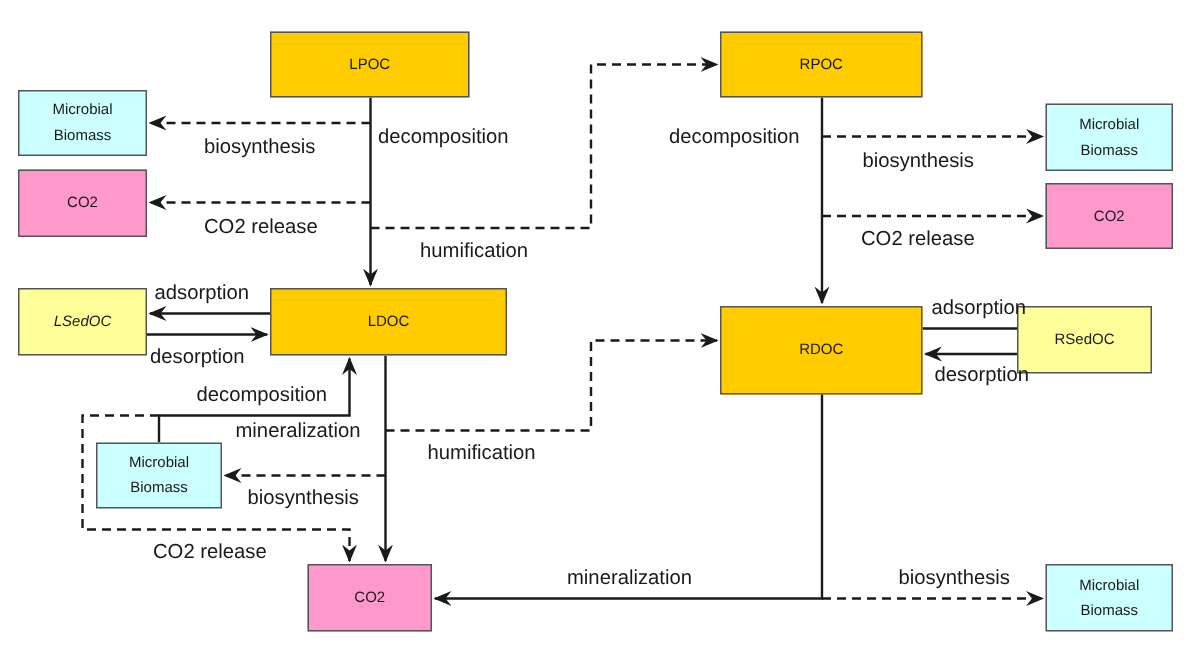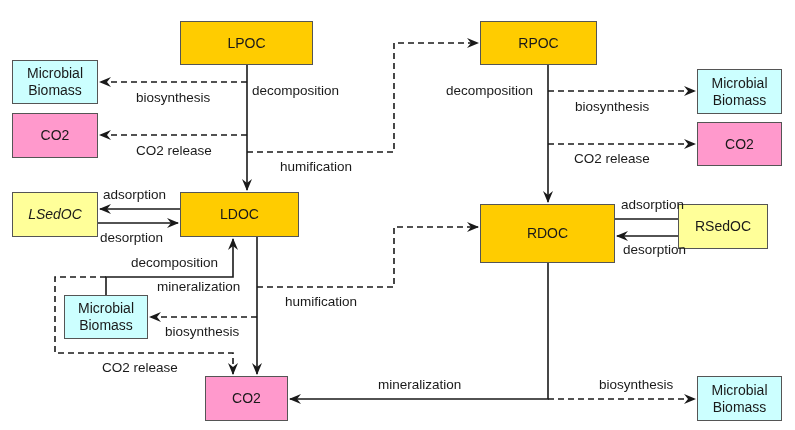--- a/index.html
+++ b/index.html
@@ -1,21 +1,21 @@
 <!DOCTYPE html>
 <html><head>
 <meta charset="utf-8">
 <style>
   html, body { margin: 0; padding: 0; background: #ffffff; }
   body { width: 795px; height: 430px; position: relative; overflow: hidden;
          font-family: "Liberation Sans", sans-serif; }
   svg { position: absolute; left: 0; top: 0; }
   .box { position: absolute; box-sizing: border-box; border: 1.5px solid #555555;
          display: flex; align-items: center; justify-content: center; text-align: center;
-         font-size: 14px; line-height: 17px; color: #1a1a1a; }
+         font-size: 10px; line-height: 17px; color: #1a1a1a; }
   .pool { background: #ffcc00; }
   .mb { background: #ccffff; }
   .co2 { background: #ff99cc; }
   .sed { background: #ffff99; }
   .lbl { position: absolute; font-size: 13.5px; color: #1a1a1a; white-space: nowrap; }
 </style>
 </head>
 <body>
 
 <svg width="795" height="430">
@@ -56,24 +56,24 @@
 
     <polyline points="548,249 548,399 290,399" marker-end="url(#ah)"></polyline>
 
     <line x1="548" y1="399" x2="695" y2="399" stroke-dasharray="6,4" marker-end="url(#ah)"></line>
   </g>
 </svg>
 
 <div class="box pool" style="left:180px;top:21px;width:133px;height:44px;">
     <span>LPOC</span>
   </div>
-<div class="box pool" style="left:180px;top:192px;width:119px;height:45px;">
+<div class="box pool" style="left:180px;top:192px;width:158px;height:45px;">
     <span>LDOC</span>
   </div>
-<div class="box pool" style="left:480px;top:21px;width:117px;height:44px;">
+<div class="box pool" style="left:480px;top:21px;width:135px;height:44px;">
     <span>RPOC</span>
   </div>
 <div class="box pool" style="left:480px;top:204px;width:135px;height:59px;">
     <span>RDOC</span>
   </div>
 
 <div class="box mb" style="left:12px;top:60px;width:86px;height:44px;">
     <span style="width:70px;">Microbial Biomass</span>
   </div>
 <div class="box co2" style="left:12px;top:113px;width:86px;height:45px;">

